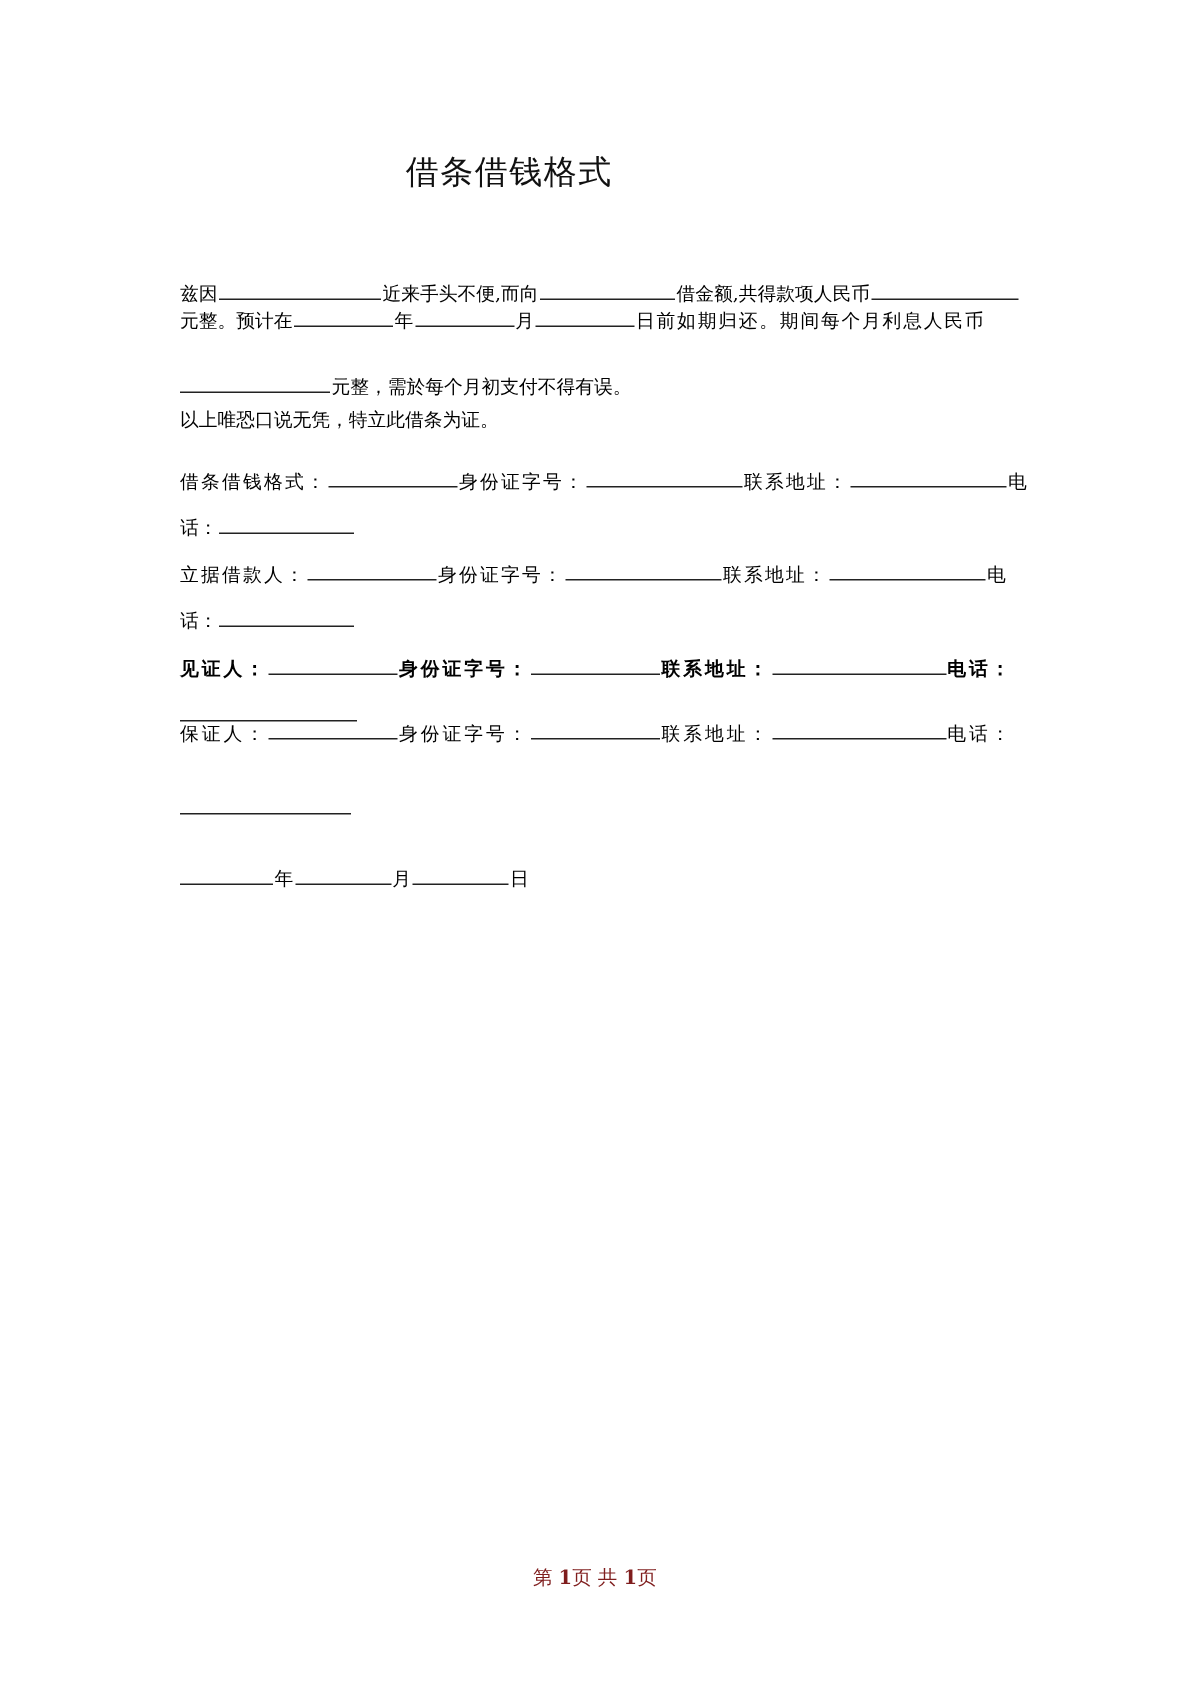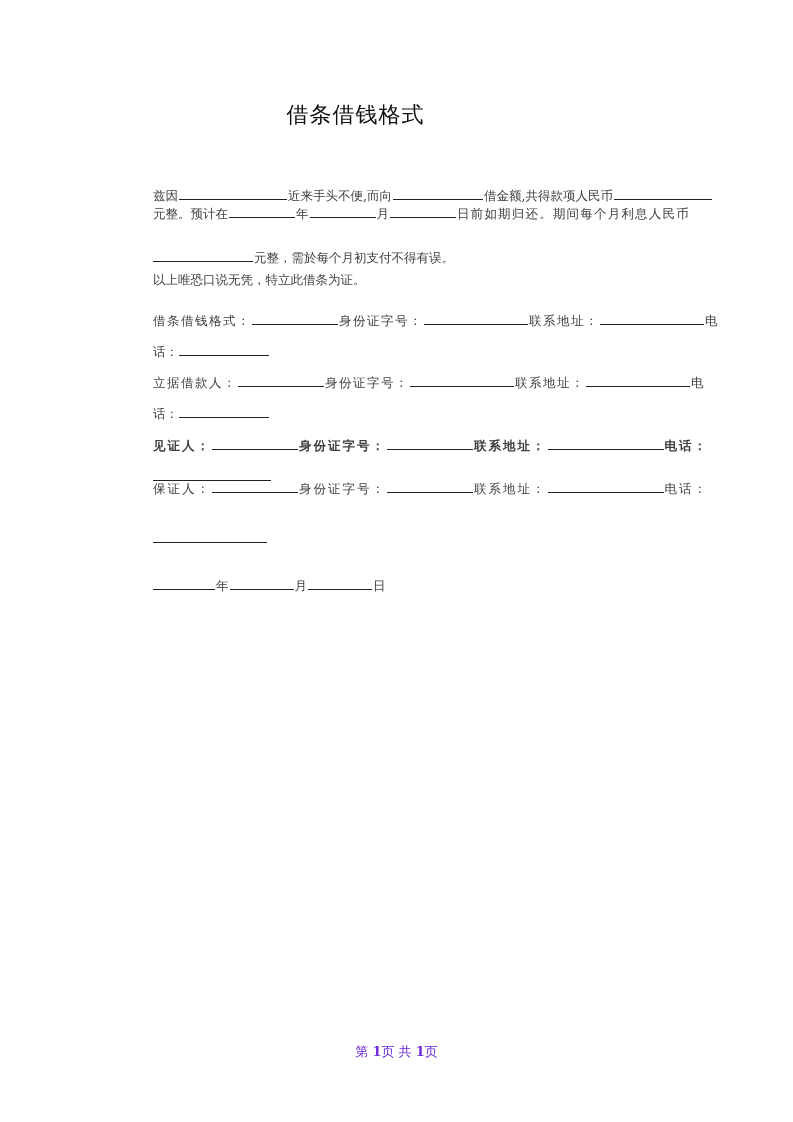--- a/index.html
+++ b/index.html
@@ -1,33 +1,33 @@
 <!DOCTYPE html>
 <html><head>
   <meta charset="utf-8">
   <style>
     * { margin: 0; padding: 0; box-sizing: border-box; }
     html, body { width: 793px; height: 1122px; background: #ffffff; }
     body { position: relative; font-family: "DejaVu Serif", "Liberation Serif", serif; color: #222; overflow: hidden; }
     .title {
-      position: absolute; top: 100px; left: 16px; width: 679px; text-align: center;
+      position: absolute; top: 100px; left: 0; width: 679px; text-align: center;
       font-family: "DejaVu Sans", "Liberation Sans", sans-serif;
       font-size: 22px; letter-spacing: 1px; color: #111;
     }
     .line {
       position: absolute; left: 120px; font-size: 12.5px; white-space: nowrap;
-      color: #404040; line-height: 16px; margin-left: 33px;
+      color: #000000; line-height: 16px;
     }
     .blank {
       display: inline-block; border-bottom: 1.4px solid #222; height: 12px;
       vertical-align: baseline; margin: 0 1px;
     }
     .footer {
       position: absolute; top: 1043px; left: 0; width: 793px; text-align: center;
-      font-size: 13px; color: #6d28d9;
+      font-size: 13px; color: #7f1d1d;
     }
     .footer b { font-weight: bold; }
   </style>
 </head>
 <body>
 
 <div class="title">借条借钱格式</div>
 
 <div class="line" style="top:188px;">
   <span>兹因</span><span class="blank" style="width:108px"></span><span>近来手头不便,而向</span><span class="blank" style="width:90px"></span><span>借金额,共得款项人民币</span><span class="blank" style="width:98px"></span>

